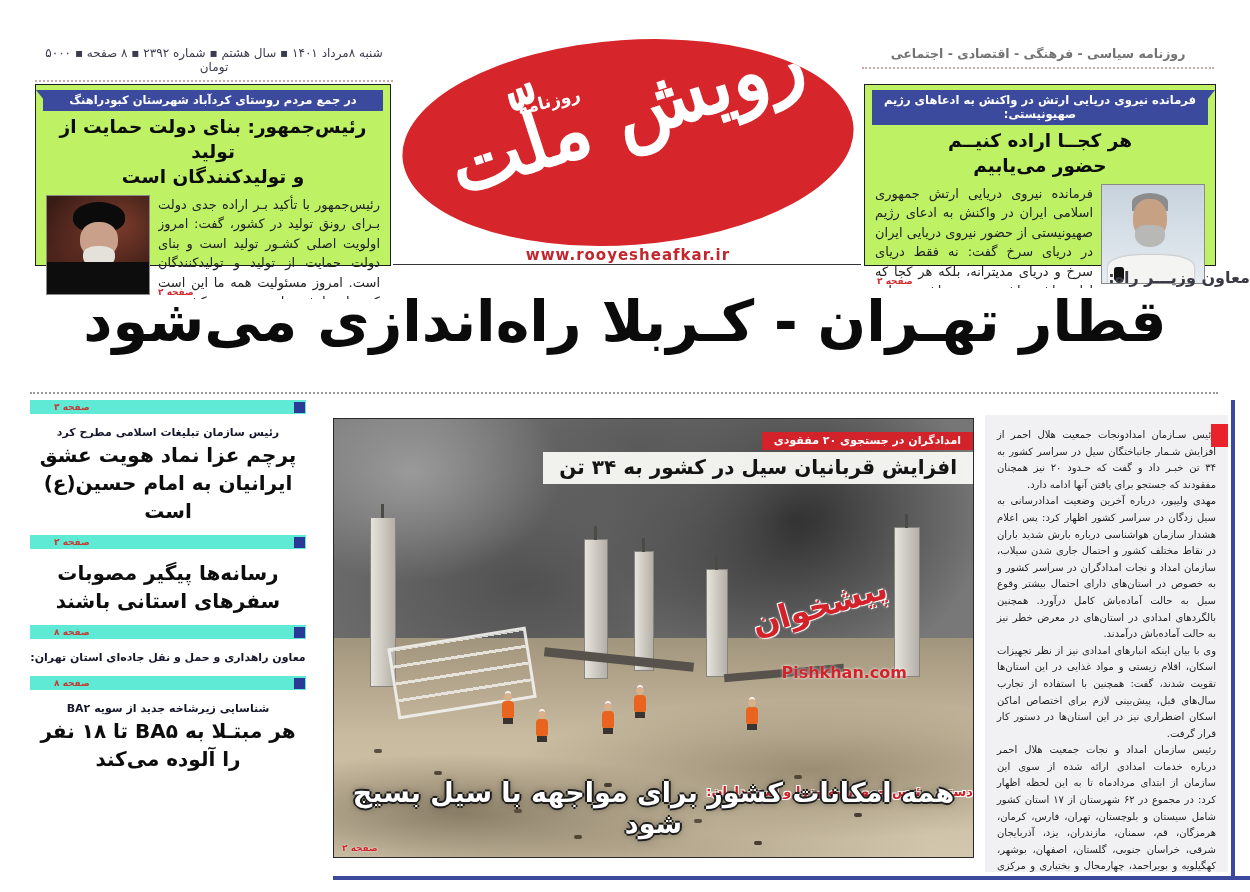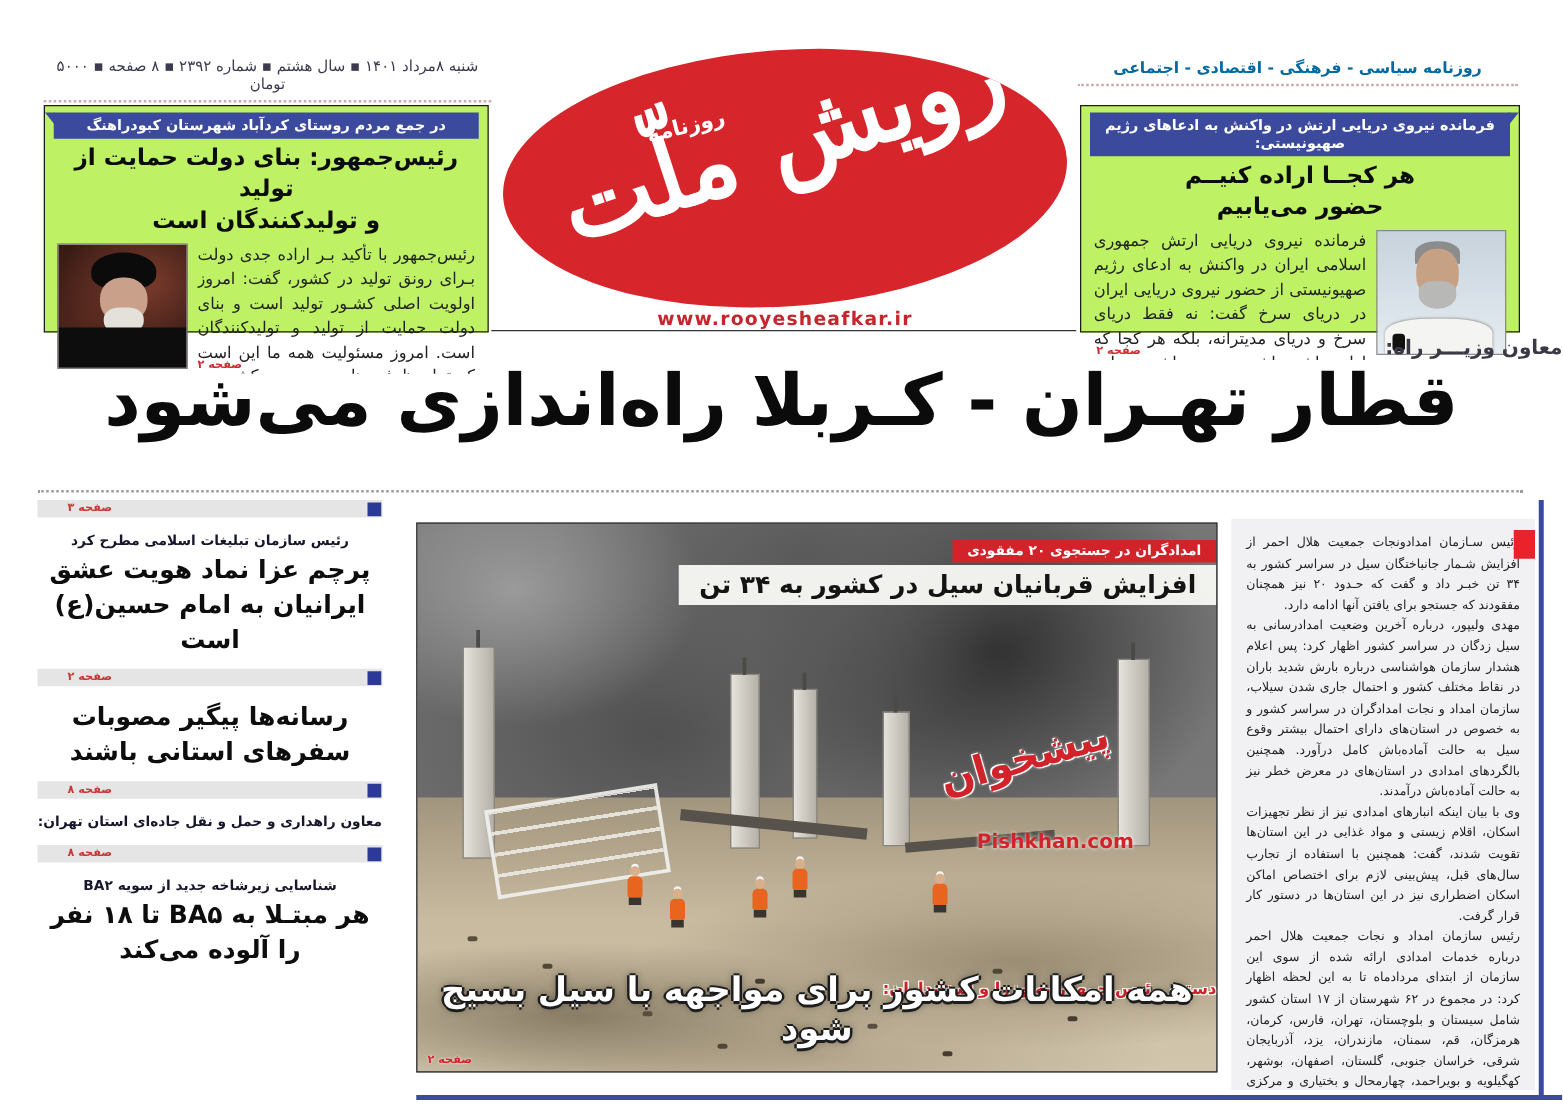--- a/index.html
+++ b/index.html
@@ -4,21 +4,21 @@
 <style>
   * { margin:0; padding:0; box-sizing:border-box; }
   html,body { background:#fff; }
   body { font-family:"DejaVu Sans","Liberation Sans",sans-serif; }
   .page { position:relative; width:1250px; height:892px; background:#fff; overflow:hidden; margin:0 auto; }
 
   
   .dateline { position:absolute; left:35px; top:46px; width:358px; text-align:center;
     font-size:12px; font-weight:400; color:#3b3b4f; padding-bottom:6px; border-bottom:2px dotted #c9a9a9; }
   .catline { position:absolute; left:862px; top:46px; width:352px; text-align:center;
-    font-size:12.5px; font-weight:600; color:#0369a1; padding-bottom:6px; border-bottom:2px dotted #c9a9a9; }
+    font-size:12.5px; font-weight:600; color:#737373; padding-bottom:6px; border-bottom:2px dotted #c9a9a9; }
 
   .masthead { position:absolute; left:402px; top:40px; width:452px; height:205px;
     background:#d6252b; border-radius:50%; transform:rotate(-4deg); overflow:hidden; }
   .masthead .logo-cal { position:absolute; left:0; right:0; top:34px; text-align:center;
     font-family:"DejaVu Serif","Liberation Serif",serif; font-size:78px; font-weight:bold;
     color:#fff; transform:rotate(-14deg); letter-spacing:-4px; line-height:1; }
   .masthead .rooznameh { position:absolute; left:118px; top:46px; color:#fff; font-size:17px;
     font-weight:bold; transform:rotate(-10deg); }
   .site-url { position:absolute; left:402px; top:246px; width:452px; text-align:center;
     color:#c4262d; font-weight:bold; font-size:15px; letter-spacing:1px; direction:ltr; }
@@ -60,21 +60,21 @@
 
   
   .lead-kicker { position:absolute; left:0; top:268px; width:100%; 
     font-size:16px; font-weight:bold; color:#3a3a46; }
   .lead-headline { position:absolute; left:0; top:288px; width:100%; text-align:center;
     font-size:57px; font-weight:900; color:#0b0b0b; letter-spacing:-1px; }
   .dotted-div { position:absolute; left:30px; top:392px; width:1188px; border-top:2px dotted #9a9a9a; }
 
   
   .sidebar { position:absolute; left:30px; top:400px; width:276px; }
-  .strip { height:14px; background:#e5e5e5; display:flex; direction:ltr; align-items:center;
+  .strip { height:14px; background:#5eead4; display:flex; direction:ltr; align-items:center;
     justify-content:space-between; padding:0 1px 0 24px; }
   .strip .ref { font-size:9px; color:#c43b35; font-weight:bold; direction:rtl; }
   .strip .sq { width:11px; height:11px; background:#2b3a96; }
   .sb-article { padding:10px 0 10px; text-align:center; }
   .sb-kicker { font-size:11px; color:#17172c; font-weight:600; line-height:17px; }
   .sb-headline { font-size:20px; font-weight:800; color:#0d0d0d; line-height:28px; white-space:pre-line; }
 
   
   .photo { position:absolute; left:333px; top:418px; width:641px; height:440px; border:1px solid #2a2a2a; overflow:hidden; background:#8a8a8a; }
   .rock { position:absolute; left:0; top:0; width:100%; height:54%;

